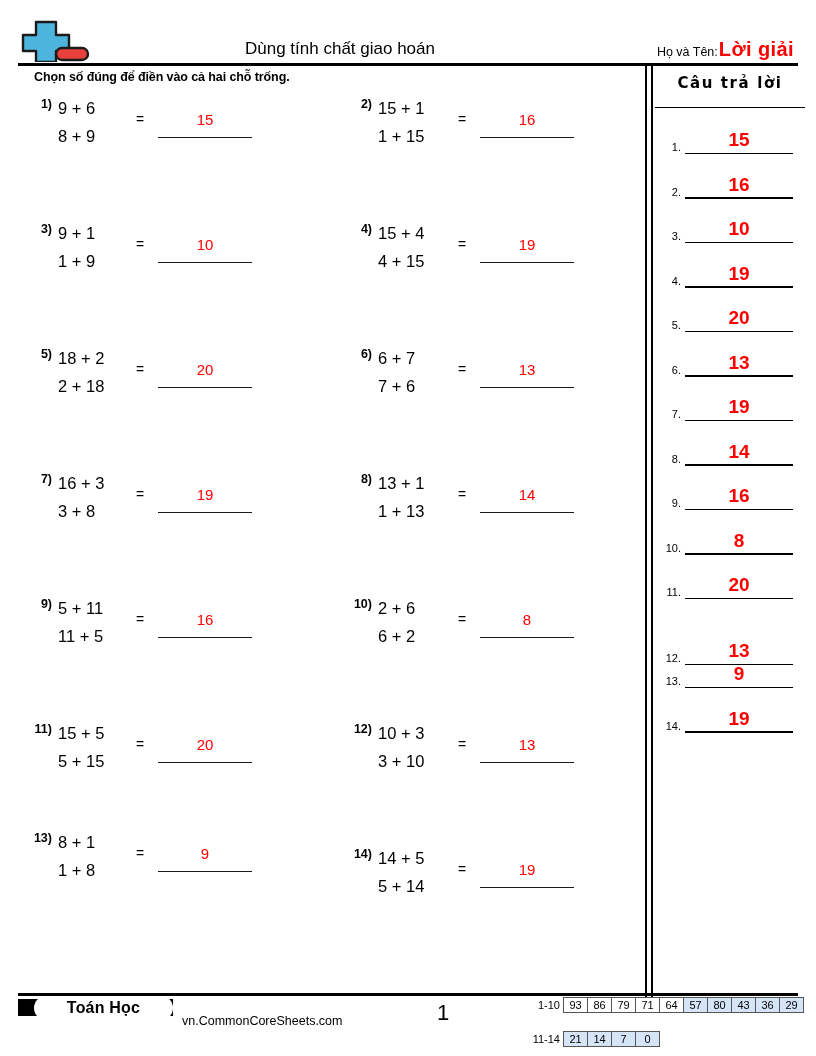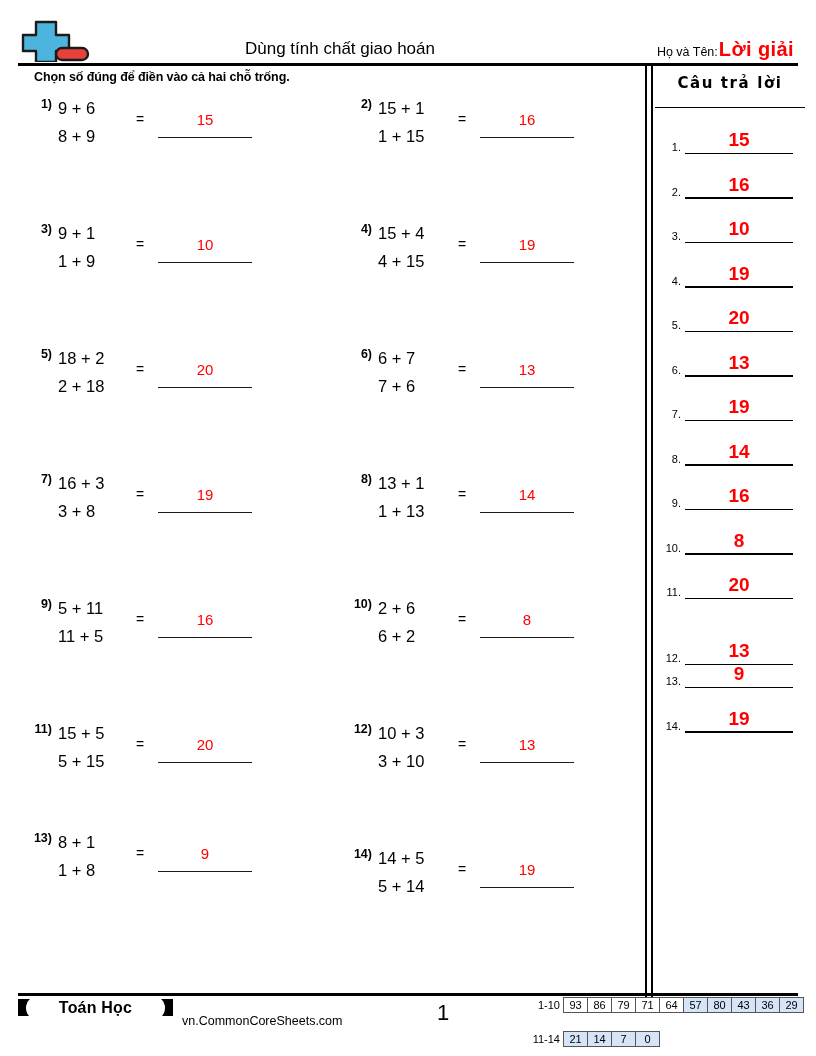--- a/index.html
+++ b/index.html
@@ -186,21 +186,21 @@
     width: 780px; height: 2.5px;
     background: #000;
   }
   #brand-badge {
     position: absolute;
     left: 18px; top: 999px;
     width: 155px; height: 17px;
     background: #000;
     display: flex;
     align-items: center;
-    justify-content: center;
+    justify-content: flex-end;
   }
   #brand-pill {
     width: 139px; height: 24px;
     background: #fff;
     border-radius: 12px;
     display: flex;
     align-items: center;
     justify-content: center;
     font-size: 16px;
     font-weight: bold;

